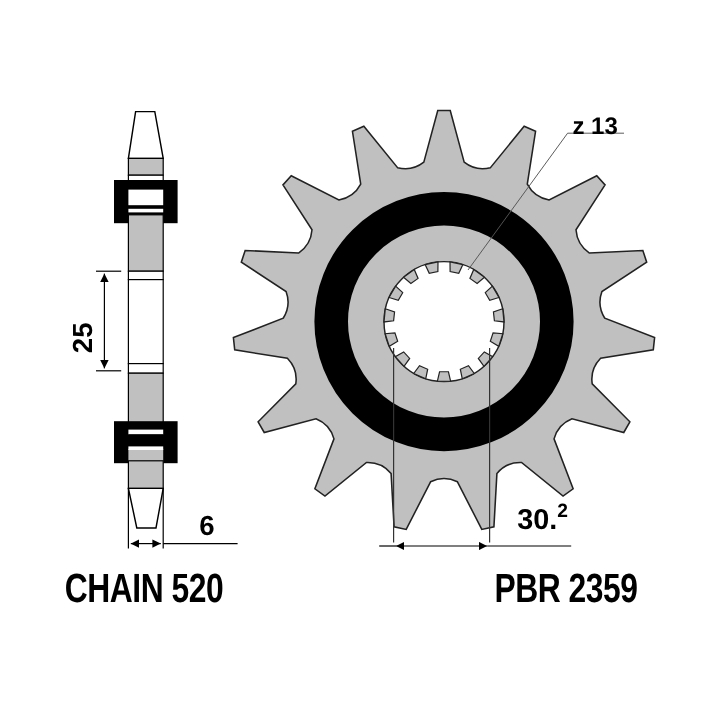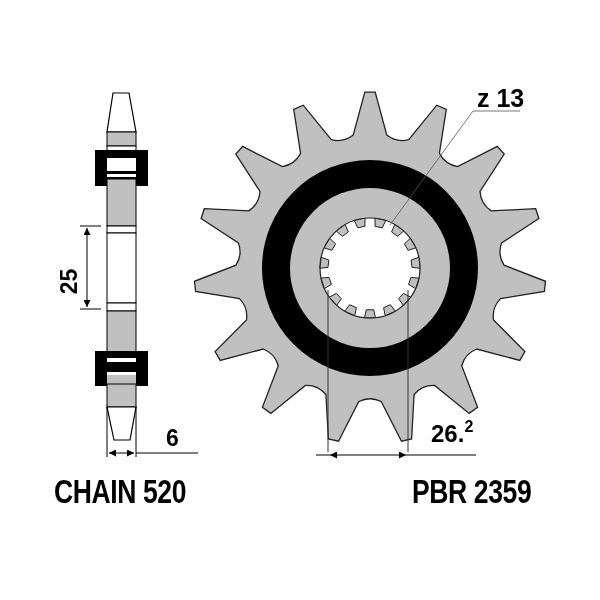--- a/index.html
+++ b/index.html
@@ -1,21 +1,21 @@
 <!DOCTYPE html>
 <html><head>
   <meta charset="utf-8">
   <style>
     html, body { margin: 0; padding: 0; background: #ffffff; }
     body { width: 600px; height: 600px; position: relative; overflow: hidden; }
     #stage { position: absolute; left: 0; top: 0; width: 600px; height: 600px; }
     .lbl { position: absolute; font-family: "Liberation Sans", sans-serif; font-weight: bold; color: #000; white-space: nowrap; line-height: 1; }
     #chain-label { left: 54px; top: 474px; font-size: 34px; transform: scaleX(0.78); transform-origin: left top; letter-spacing: -0.5px; }
     #part-label { left: 412px; top: 474px; font-size: 34px; transform: scaleX(0.78); transform-origin: left top; letter-spacing: -0.5px; }
-    #teeth-label { left: 477px; top: 86px; font-size: 25px; }
+    #teeth-label { left: 477px; top: 96px; font-size: 20px; }
     #width-label { left: 166px; top: 427px; font-size: 23px; }
     #pitch-label { left: 431px; top: 422px; font-size: 24px; }
     #pitch-sup { font-size: 16px; position: relative; top: -10px; }
     #dim25-label { left: 52px; top: 270px; font-size: 23px; transform: rotate(-90deg); transform-origin: center center; width: 34px; text-align: center; }
   </style>
 </head>
 <body>
 
 <div id="stage">
   <svg width="600" height="600" viewBox="0 0 600 600" xmlns="http://www.w3.org/2000/svg">
@@ -93,16 +93,16 @@
       <line x1="408" y1="290" x2="408" y2="452" stroke="#333" stroke-width="1"></line>
       <line x1="330" y1="455" x2="406" y2="455" stroke="#000" stroke-width="1" marker-start="url(#arrow)" marker-end="url(#arrow)"></line>
       <line x1="316" y1="455" x2="330" y2="455" stroke="#000" stroke-width="1"></line>
       <line x1="406" y1="455" x2="476" y2="455" stroke="#000" stroke-width="1"></line>
     </g>
   </svg>
 
   <div class="lbl" id="teeth-label">z 13</div>
   <div class="lbl" id="width-label">6</div>
   <div class="lbl" id="dim25-label">25</div>
-  <div class="lbl" id="pitch-label"><span>26.</span><span id="pitch-sup">2</span></div>
+  <div class="lbl" id="pitch-label"><span>30.</span><span id="pitch-sup">2</span></div>
   <div class="lbl" id="chain-label">CHAIN 520</div>
   <div class="lbl" id="part-label">PBR 2359</div>
 </div>
 
 </body></html>

